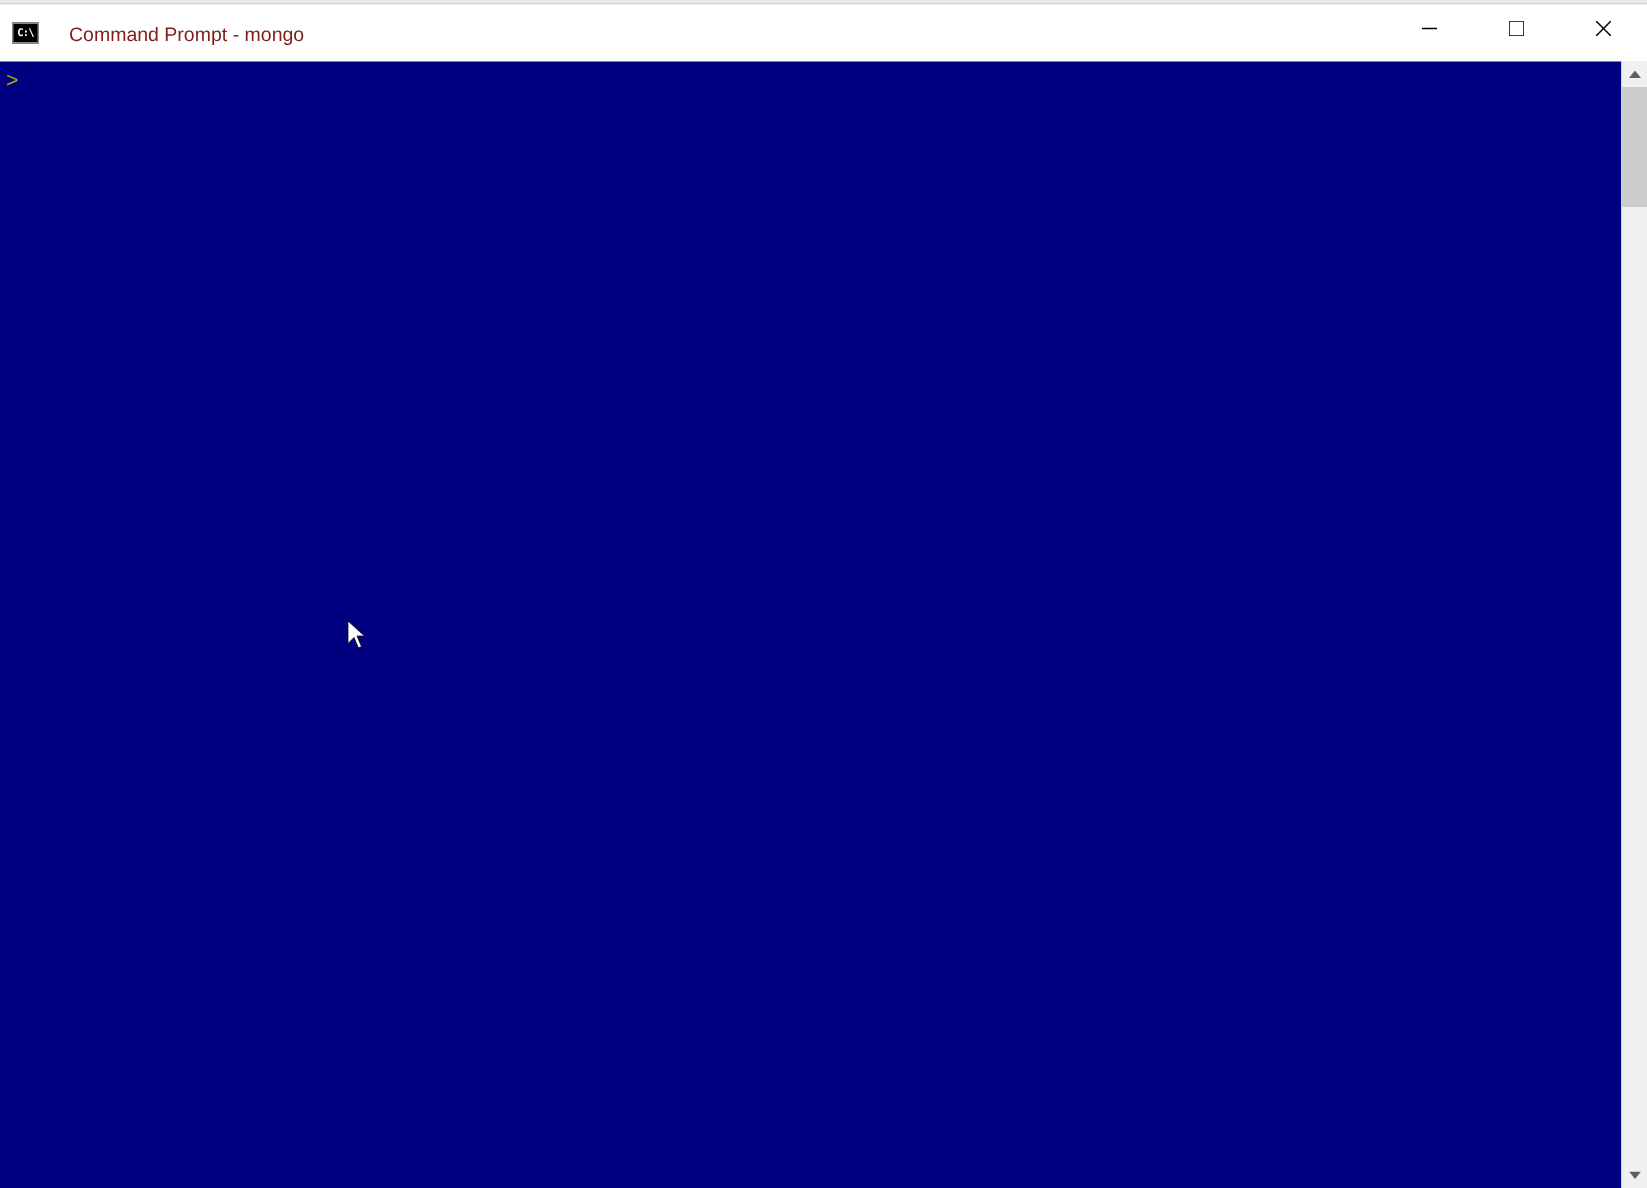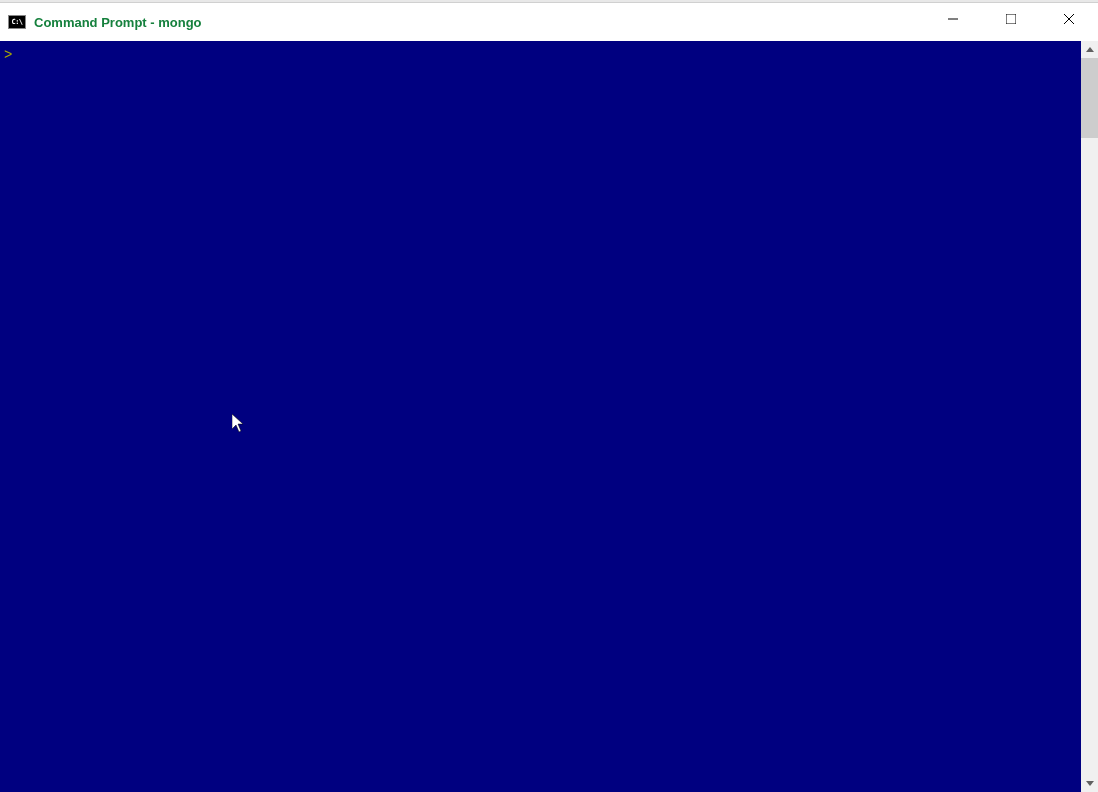--- a/index.html
+++ b/index.html
@@ -50,23 +50,24 @@
     .app-icon-text {
       color: #ffffff;
       font-size: 7px;
       font-family: monospace;
       line-height: 1;
       font-weight: bold;
       letter-spacing: -0.5px;
     }
     
     .title-text {
-      color: #15803d;
+      color: #7f1d1d;
       font-size: 13px;
-      font-weight: 700;
+      font-weight: 400;
+      margin-left: 12px;
     }
     
     .window-controls {
       position: absolute;
       right: 0;
       top: 0;
       display: flex;
       height: 32px;
     }
     

